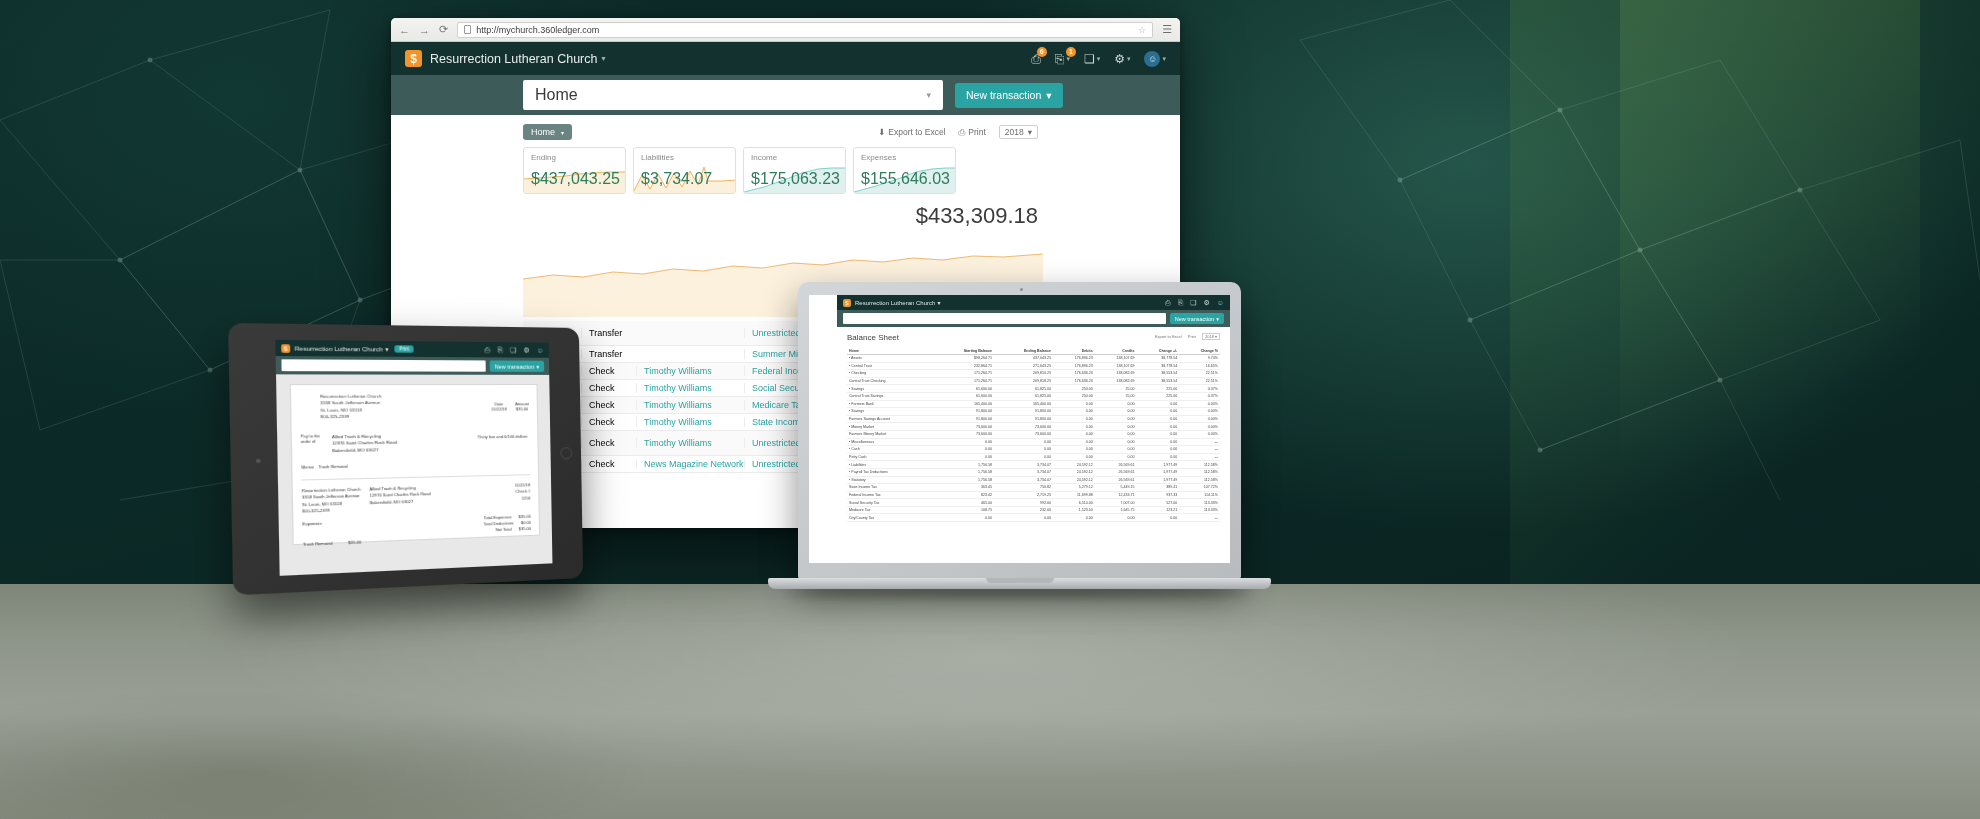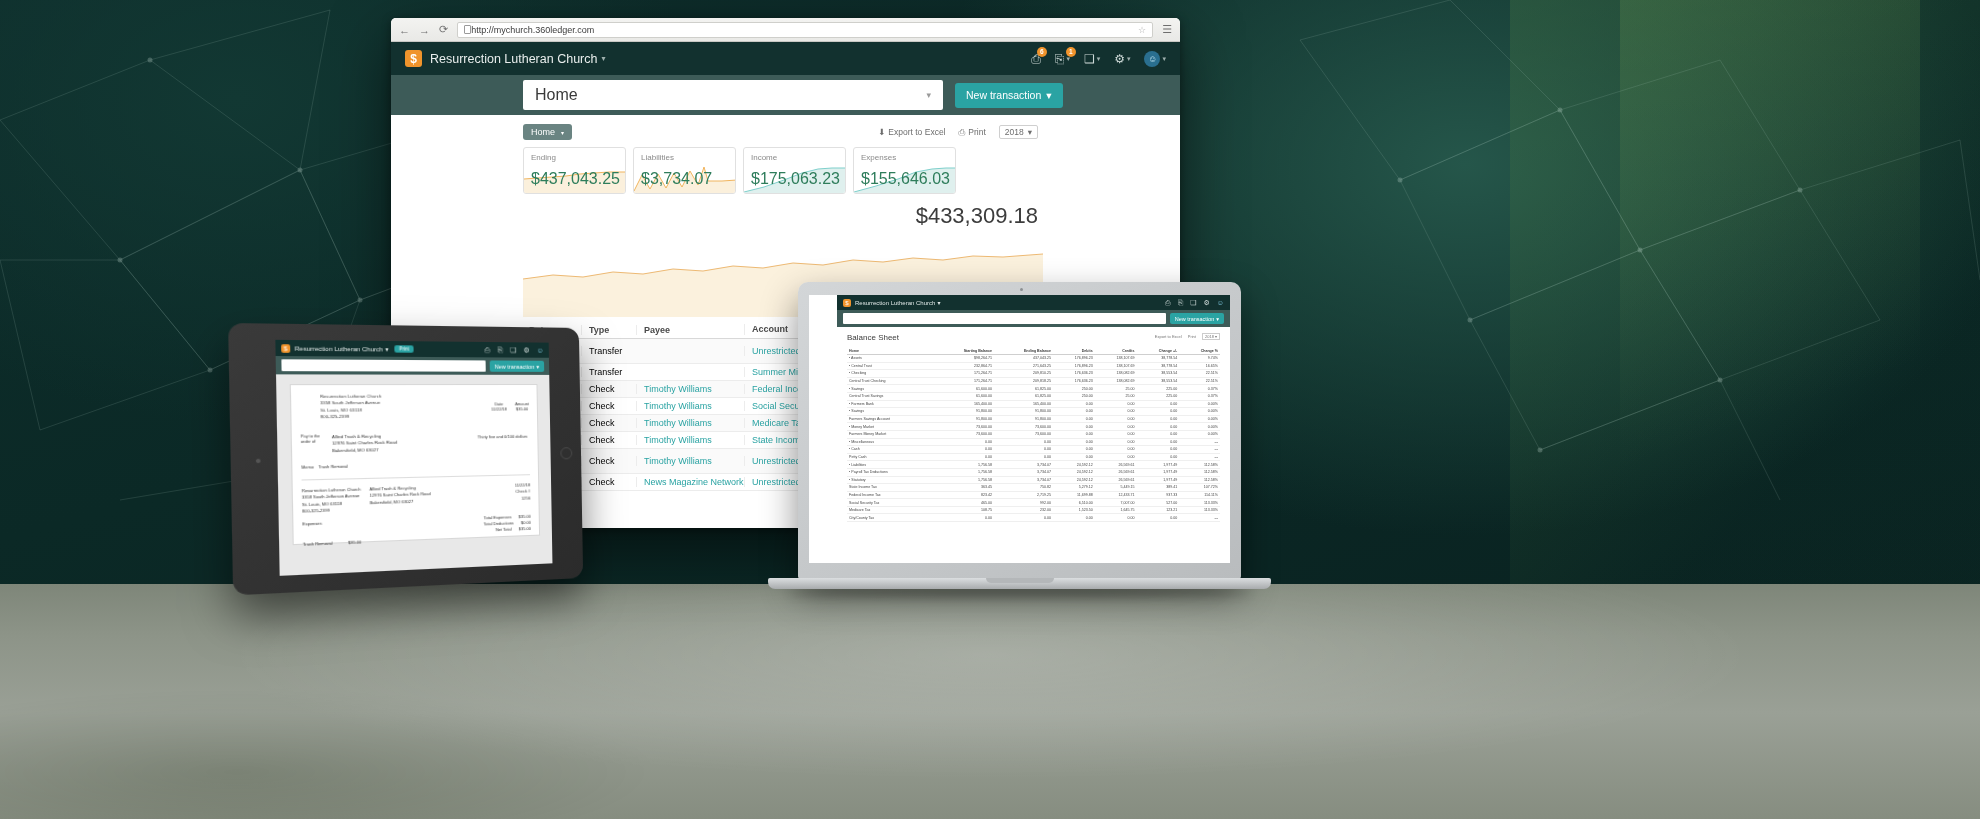--- a/index.html
+++ b/index.html
@@ -60,21 +60,21 @@
   .tab-x{ font-size:8px; color:#666; }
   .bw-tab2{
     position:absolute; left:160px; top:6px; width:36px; height:18px;
     background:#dedede; border-radius:4px 4px 0 0; border:1px solid #c3c3bf; border-bottom:none;
   }
   .bw-max{ position:absolute; right:6px; top:6px; width:10px;height:10px; border:1px solid #8b8b87; }
   .bw-navbar{ height:24px; background:linear-gradient(180deg,#f3f3f1,#e9e9e6); display:flex; align-items:center; padding:0 8px; gap:9px; border-bottom:1px solid #c8c8c4;}
   .nav-ico{ font-size:11px; color:#6e6e6e; }
   .bw-url{
     flex:1; height:16px; background:#fff; border:1px solid #cfcfcb; border-radius:2px;
-    display:flex; align-items:center; padding:0 6px; font-size:9px; color:#3c3c3c;
+    display:flex; align-items:center; gap:5px; padding:0 6px; font-size:9px; color:#3c3c3c;
   }
   .url-page{ width:7px;height:9px;border:1px solid #9a9a9a; border-radius:1px; flex:none;}
   .url-star{ margin-left:auto; color:#b0b0b0; font-size:9px;}
   .bw-menu{ color:#6e6e6e; font-size:11px; }
 
   
   .app-head{
     height:33px; background:#12312f; display:flex; align-items:center; padding:0 14px;
   }
   .brand-logo{
@@ -364,26 +364,20 @@
     </div>
 
     <div class="big-bal">$433,309.18</div>
 
     <svg class="areachart" viewBox="0 0 520 78" preserveAspectRatio="none">
       <path d="M0 40 L30 36 L60 38 L90 33 L120 35 L150 30 L180 32 L210 27 L240 29 L270 24 L300 26 L330 21 L360 23 L390 19 L420 21 L450 17 L480 18 L520 15 L520 78 L0 78 Z" fill="#fbf1dd"></path>
       <path d="M0 40 L30 36 L60 38 L90 33 L120 35 L150 30 L180 32 L210 27 L240 29 L270 24 L300 26 L330 21 L360 23 L390 19 L420 21 L450 17 L480 18 L520 15" fill="none" stroke="#edb973" stroke-width="1"></path>
     </svg>
 
     <div class="tbl">
-      <div class="tr head">
-        <div class="c-date">Date</div>
-        <div class="c-type">Type</div>
-        <div class="c-payee" style="color:#4a4a4a">Payee</div>
-        <div class="c-acct" style="color:#4a4a4a">Account</div>
-      </div>
       <div class="tr alt tall">
         <div class="c-date">12/27/18</div>
         <div class="c-type">Transfer</div>
         <div class="c-payee"></div>
         <div class="c-acct">Unrestricted (Central Trust Checking)</div>
       </div>
       <div class="tr">
         <div class="c-date">12/27/18</div>
         <div class="c-type">Transfer</div>
         <div class="c-payee"></div>

